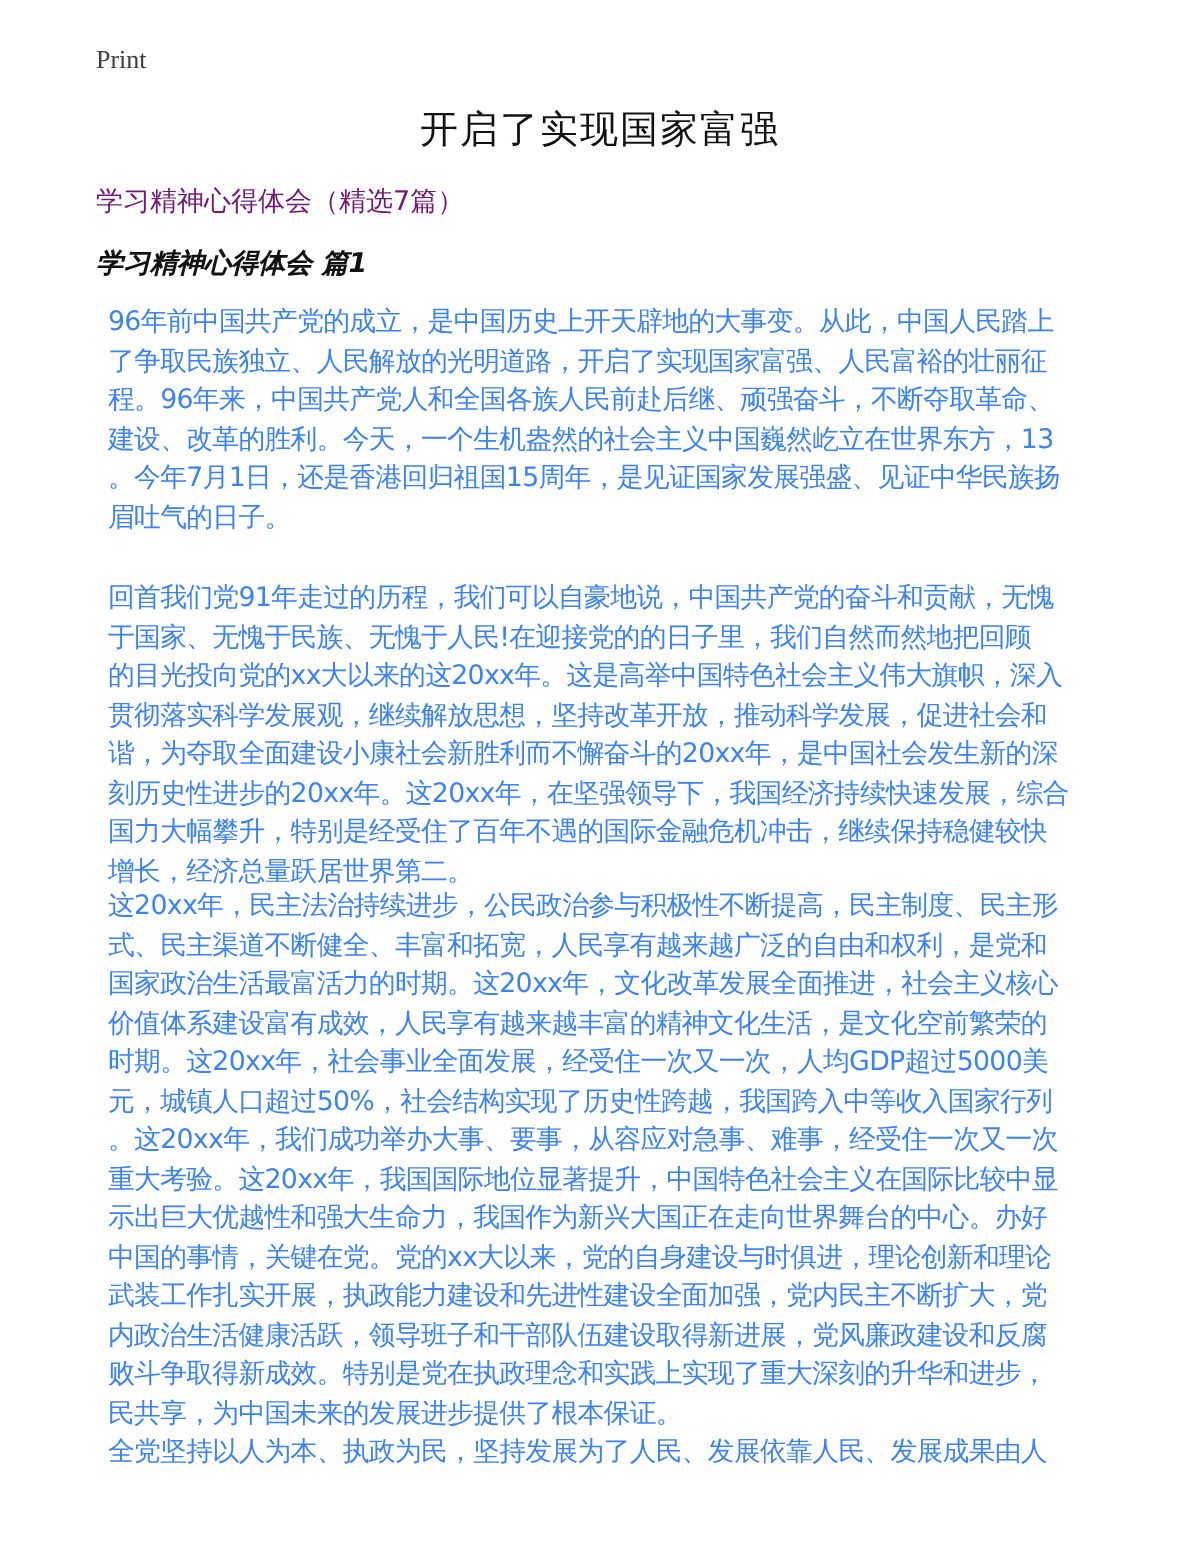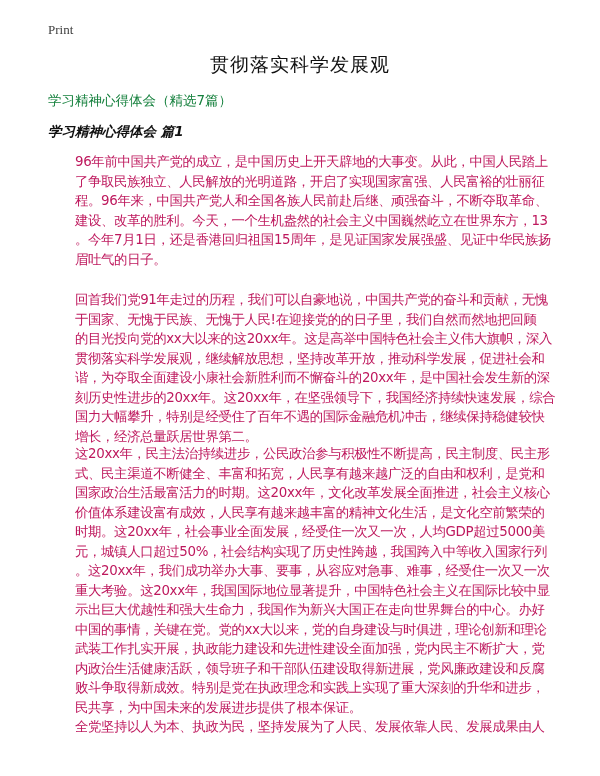--- a/index.html
+++ b/index.html
@@ -10,42 +10,41 @@
     .print-label {
       position: absolute; left: 48px; top: 22px;
       font-family: "Liberation Serif", serif; font-size: 13px; color: #404040;
     }
     .doc-title {
       position: absolute; left: 0; width: 600px; top: 52px;
       text-align: center; font-size: 19px; color: #111; letter-spacing: 1px;
     }
     .doc-subtitle {
       position: absolute; left: 48px; top: 92px;
-      font-size: 13.5px; color: #15803d;
+      font-size: 13.5px; color: #701a75;
     }
     .section-heading {
       position: absolute; left: 48px; top: 123px;
       font-size: 13.5px; font-weight: bold; color: #111; font-style: italic;
     }
     .para {
       position: absolute; left: 54px; width: 500px;
     }
     .line {
       display: block; height: 19.5px; line-height: 19.5px;
-      font-size: 13.4px; white-space: nowrap; color: #be185d;
+      font-size: 13.4px; white-space: nowrap; color: #3b82f6;
       letter-spacing: -0.35px;
-      margin-left: 21px;
     }
   </style>
 </head>
 <body>
 
 <div class="print-label">Print</div>
 
-<div class="doc-title">贯彻落实科学发展观</div>
+<div class="doc-title">开启了实现国家富强</div>
 
 <div class="doc-subtitle">学习精神心得体会（精选7篇）</div>
 
 <div class="section-heading">学习精神心得体会 篇1</div>
 
 <div class="para" style="top:152px;">
   <span class="line">96年前中国共产党的成立，是中国历史上开天辟地的大事变。从此，中国人民踏上</span>
   <span class="line">了争取民族独立、人民解放的光明道路，开启了实现国家富强、人民富裕的壮丽征</span>
   <span class="line">程。96年来，中国共产党人和全国各族人民前赴后继、顽强奋斗，不断夺取革命、</span>
   <span class="line">建设、改革的胜利。今天，一个生机盎然的社会主义中国巍然屹立在世界东方，13</span>

